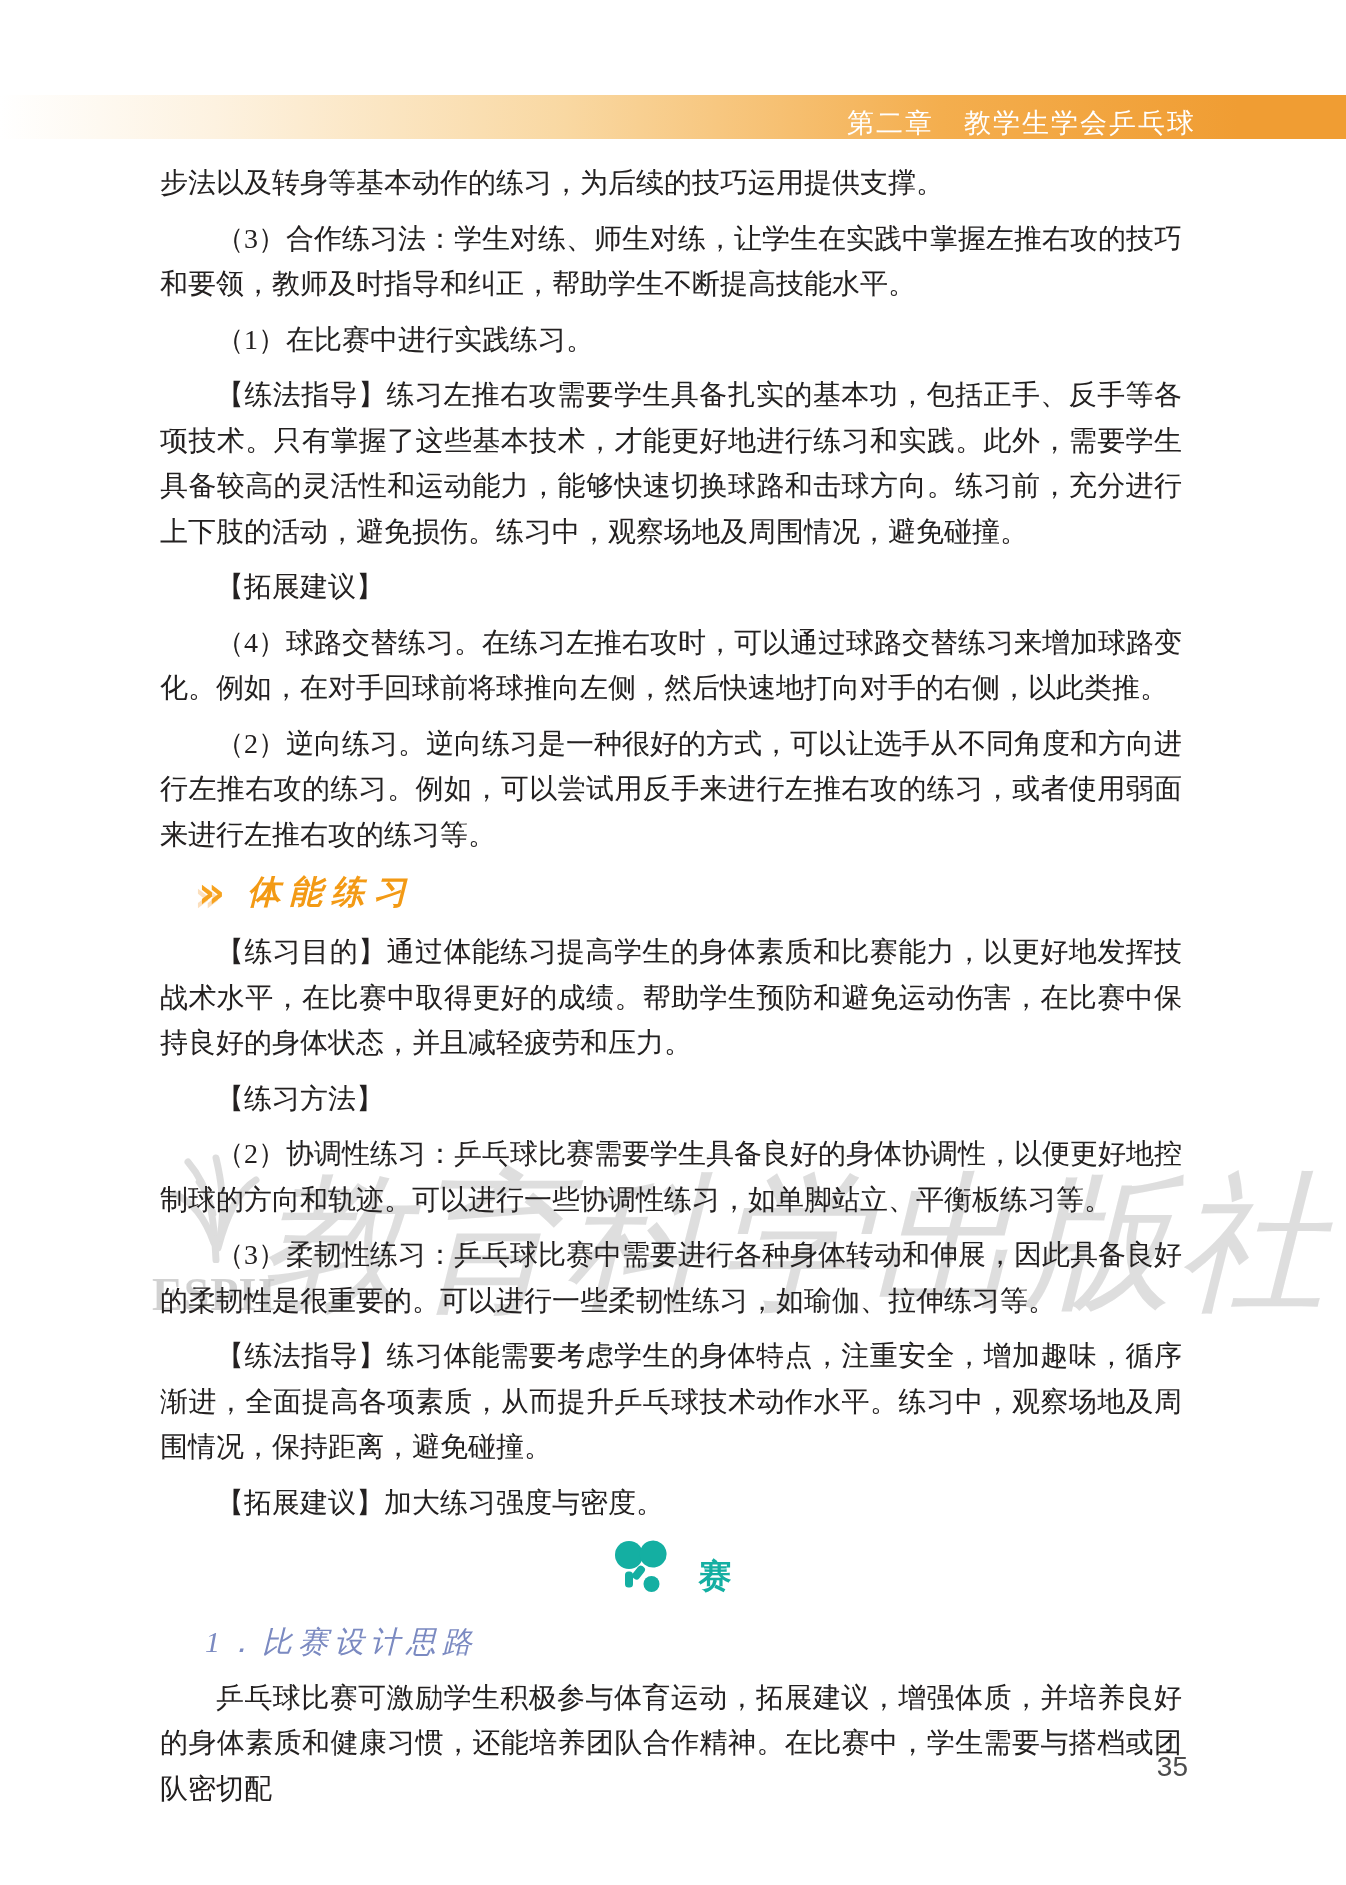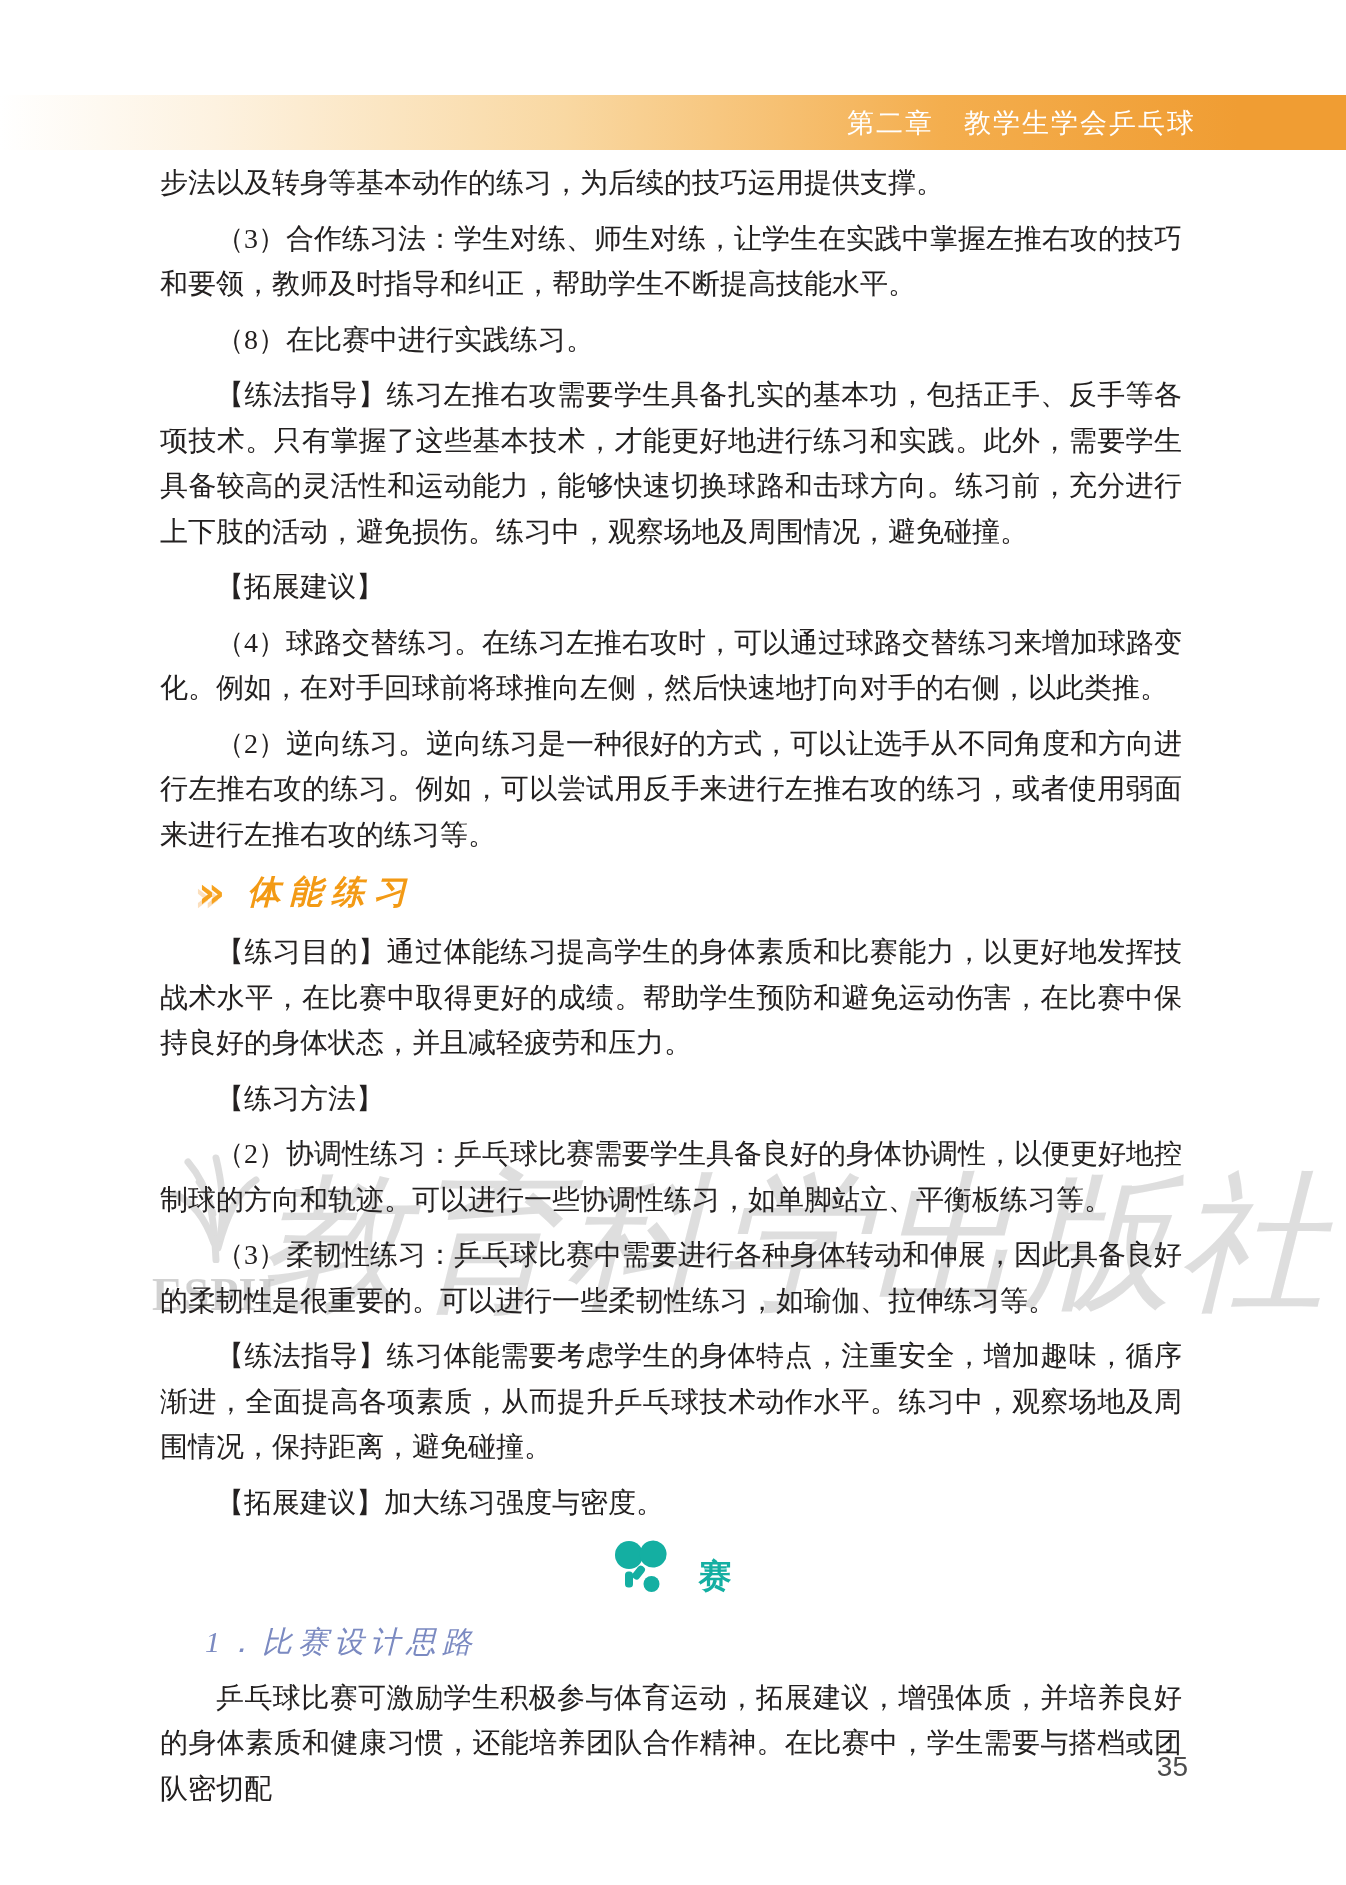--- a/index.html
+++ b/index.html
@@ -4,21 +4,21 @@
 <style>
   html,body { margin:0; padding:0; background:#ffffff; }
   .page {
     position:relative; width:1346px; height:1885px;
     background:#ffffff; overflow:hidden;
     font-family:"Liberation Serif","DejaVu Serif",serif;
   }
 
   
   .header-bar {
-    position:absolute; top:95px; left:0; width:1346px; height:55px;
+    position:absolute; top:95px; left:0; width:1346px; height:44px;
     background:linear-gradient(90deg,
       rgba(255,255,255,0) 0%, #fdf2e0 16%, #f9d8a2 42%,
       #f4ae4e 70%, #f09d33 92%, #f09d33 100%);
     z-index:3;
   }
   .header-text {
     position:absolute; right:150px; top:0; height:55px; line-height:56px;
     color:#ffffff; font-family:"Liberation Sans",sans-serif;
     font-size:27px; letter-spacing:2px; white-space:nowrap;
   }
@@ -106,21 +106,21 @@
 
   <div class="header-bar">
     <div class="header-text">
       <span class="chapter">第二章</span><span>教学生学会乒乓球</span>
     </div>
   </div>
 
   <div class="body-col">
     <p>步法以及转身等基本动作的练习，为后续的技巧运用提供支撑。</p>
     <p class="indent">（3）合作练习法：学生对练、师生对练，让学生在实践中掌握左推右攻的技巧和要领，教师及时指导和纠正，帮助学生不断提高技能水平。</p>
-    <p class="indent">（8）在比赛中进行实践练习。</p>
+    <p class="indent">（1）在比赛中进行实践练习。</p>
     <p class="indent">【练法指导】练习左推右攻需要学生具备扎实的基本功，包括正手、反手等各项技术。只有掌握了这些基本技术，才能更好地进行练习和实践。此外，需要学生具备较高的灵活性和运动能力，能够快速切换球路和击球方向。练习前，充分进行上下肢的活动，避免损伤。练习中，观察场地及周围情况，避免碰撞。</p>
     <p class="indent">【拓展建议】</p>
     <p class="indent">（4）球路交替练习。在练习左推右攻时，可以通过球路交替练习来增加球路变化。例如，在对手回球前将球推向左侧，然后快速地打向对手的右侧，以此类推。</p>
     <p class="indent">（2）逆向练习。逆向练习是一种很好的方式，可以让选手从不同角度和方向进行左推右攻的练习。例如，可以尝试用反手来进行左推右攻的练习，或者使用弱面来进行左推右攻的练习等。</p>
 
     <div class="tineng">
       <span class="tineng-marker">»</span>
       <span class="tineng-title">体能练习</span>
     </div>
 

